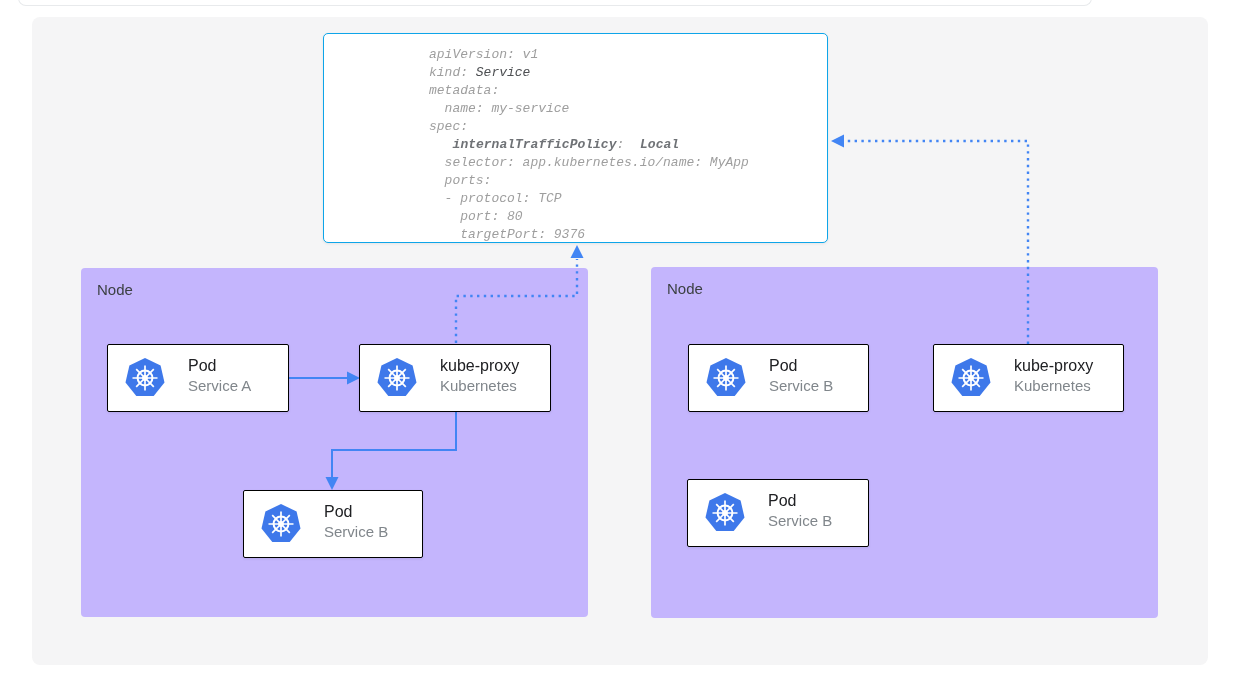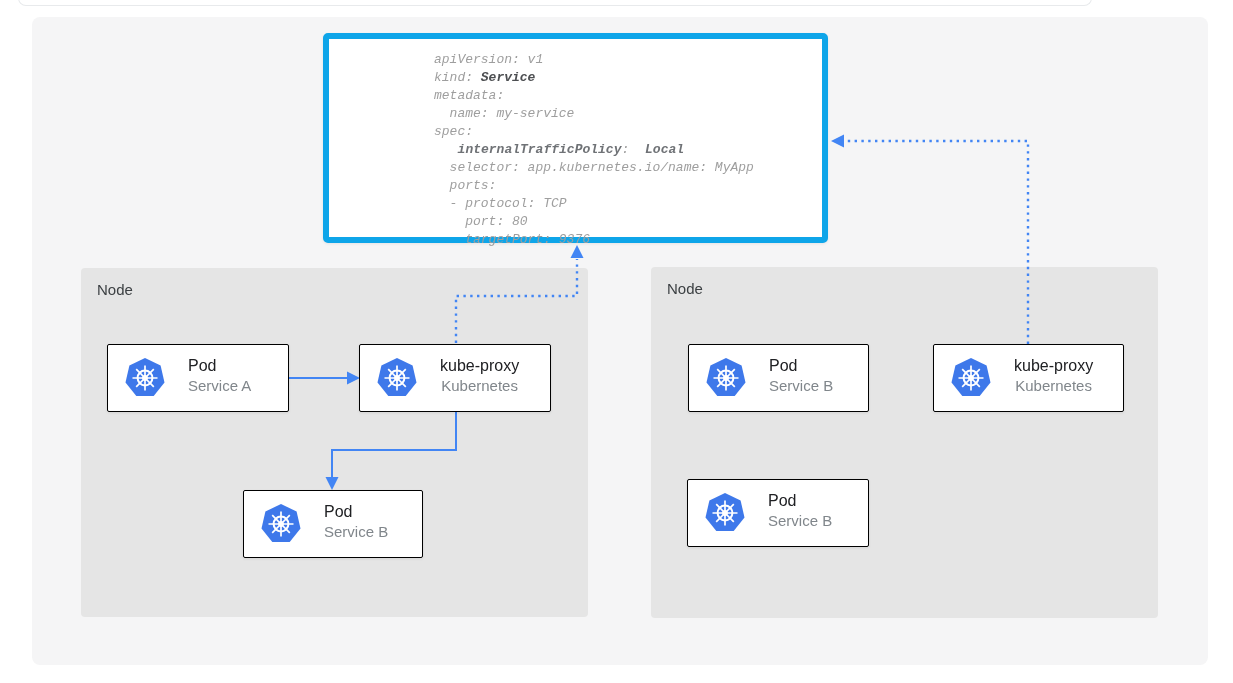--- a/index.html
+++ b/index.html
@@ -9,44 +9,44 @@
 
   .top-strip{position:absolute;left:18px;top:-3px;width:1072px;height:8px;
              background:#fff;border:1px solid #e8eaec;border-top:none;
              border-radius:0 0 8px 8px;}
 
   .canvas{position:absolute;left:32px;top:17px;width:1176px;height:648px;
           background:#f5f5f6;border-radius:8px;}
 
   
   .yaml-card{position:absolute;left:323px;top:33px;width:505px;height:210px;
-             background:#ffffff;border:6px solid #0ea5e9;border-radius:5px;
+             background:#ffffff;border:1px solid #0ea5e9;border-radius:5px;
              box-shadow:0 1px 3px rgba(0,0,0,0.07);box-sizing:border-box;}
   .yaml-code{position:absolute;left:105px;top:12px;
              font-family:"Liberation Mono", monospace;font-style:italic;
              font-size:13px;line-height:18px;color:#9e9e9e;white-space:pre;}
   .code-line{height:18px;}
-  .seg-bold-dark{font-weight:bold;color:#4d4f52;}
+  .seg-bold-dark{font-weight:normal;color:#4d4f52;}
   .seg-bold{font-weight:bold;color:#6f7276;margin-left:8px;}
 
   
-  .node{position:absolute;background:#e5e5e5;border-radius:4px;}
+  .node{position:absolute;background:#c4b5fd;border-radius:4px;}
   .node-left{left:81px;top:268px;width:507px;height:349px;}
   .node-right{left:651px;top:267px;width:507px;height:351px;}
   .node-label{position:absolute;left:16px;top:13px;font-size:15px;
               color:#3c4043;}
 
   
   .comp{position:absolute;background:#ffffff;border:1px solid #000000;
         border-radius:2px;box-shadow:0 1px 3px rgba(0,0,0,0.08);
         box-sizing:border-box;}
   .comp .k8s-icon{position:absolute;left:16px;top:12px;width:42px;height:42px;}
   .comp .comp-text{position:absolute;left:80px;top:10px;}
   .comp-title{font-size:16px;line-height:21px;color:#202124;}
-  .comp-subtitle{font-size:15px;line-height:20px;color:#80868b;text-align:center;}
+  .comp-subtitle{font-size:15px;line-height:20px;color:#80868b;}
 
   .pod-a   {left:107px;top:344px;width:182px;height:68px;}
   .kp-left {left:359px;top:344px;width:192px;height:68px;}
   .pod-b-l {left:243px;top:490px;width:180px;height:68px;}
   .pod-b-r1{left:688px;top:344px;width:181px;height:68px;}
   .kp-right{left:933px;top:344px;width:191px;height:68px;}
   .pod-b-r2{left:687px;top:479px;width:182px;height:68px;}
 
   .arrows{position:absolute;inset:0;pointer-events:none;}
 </style>

